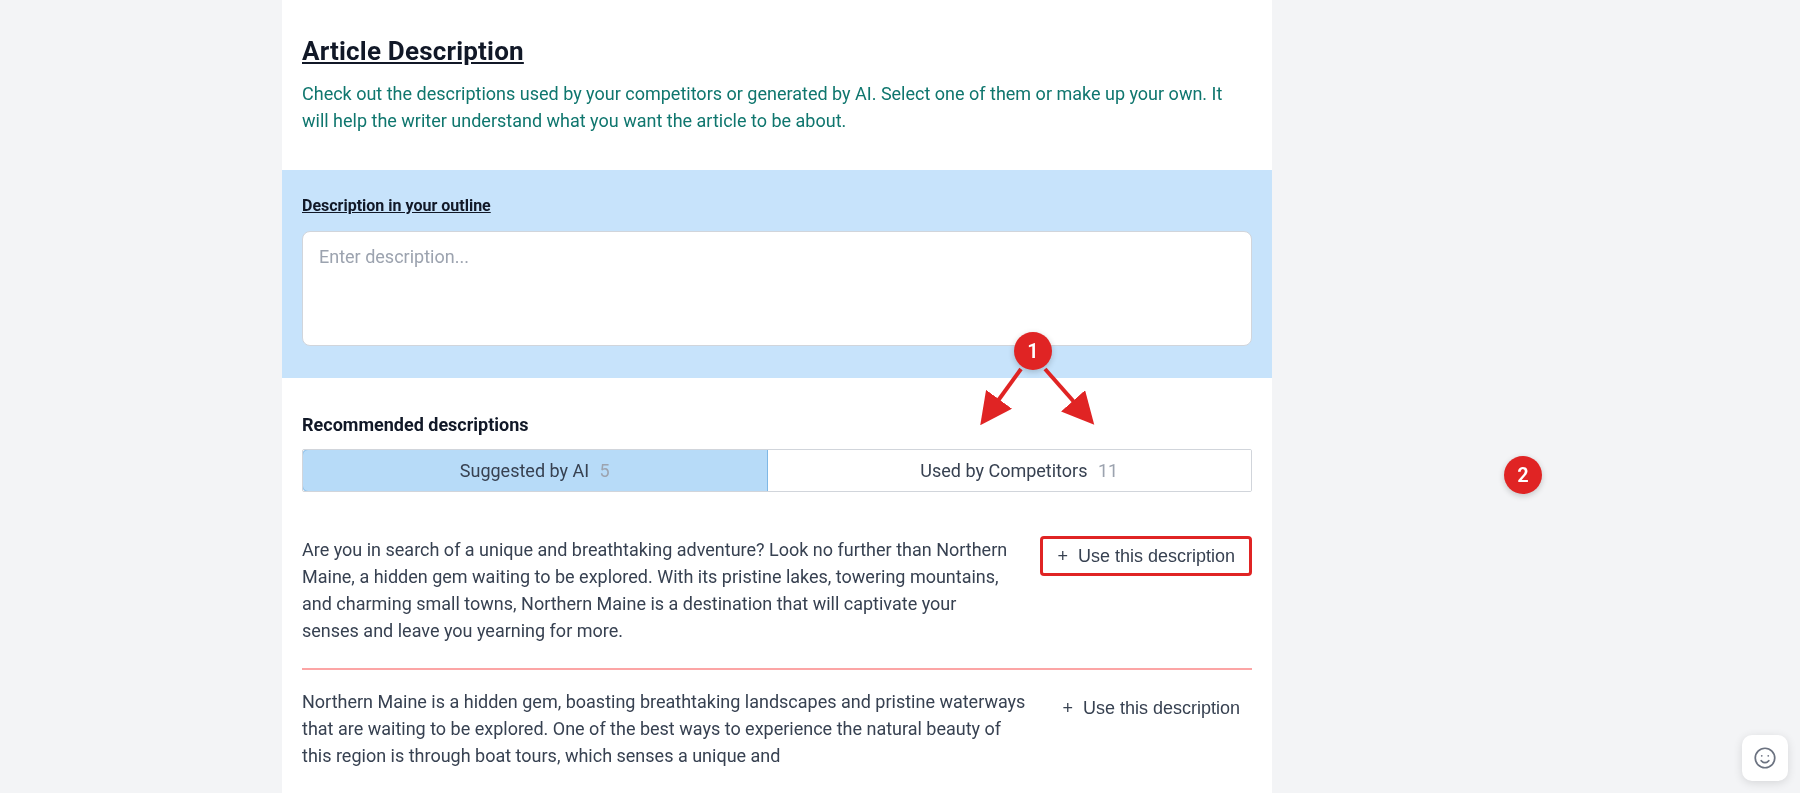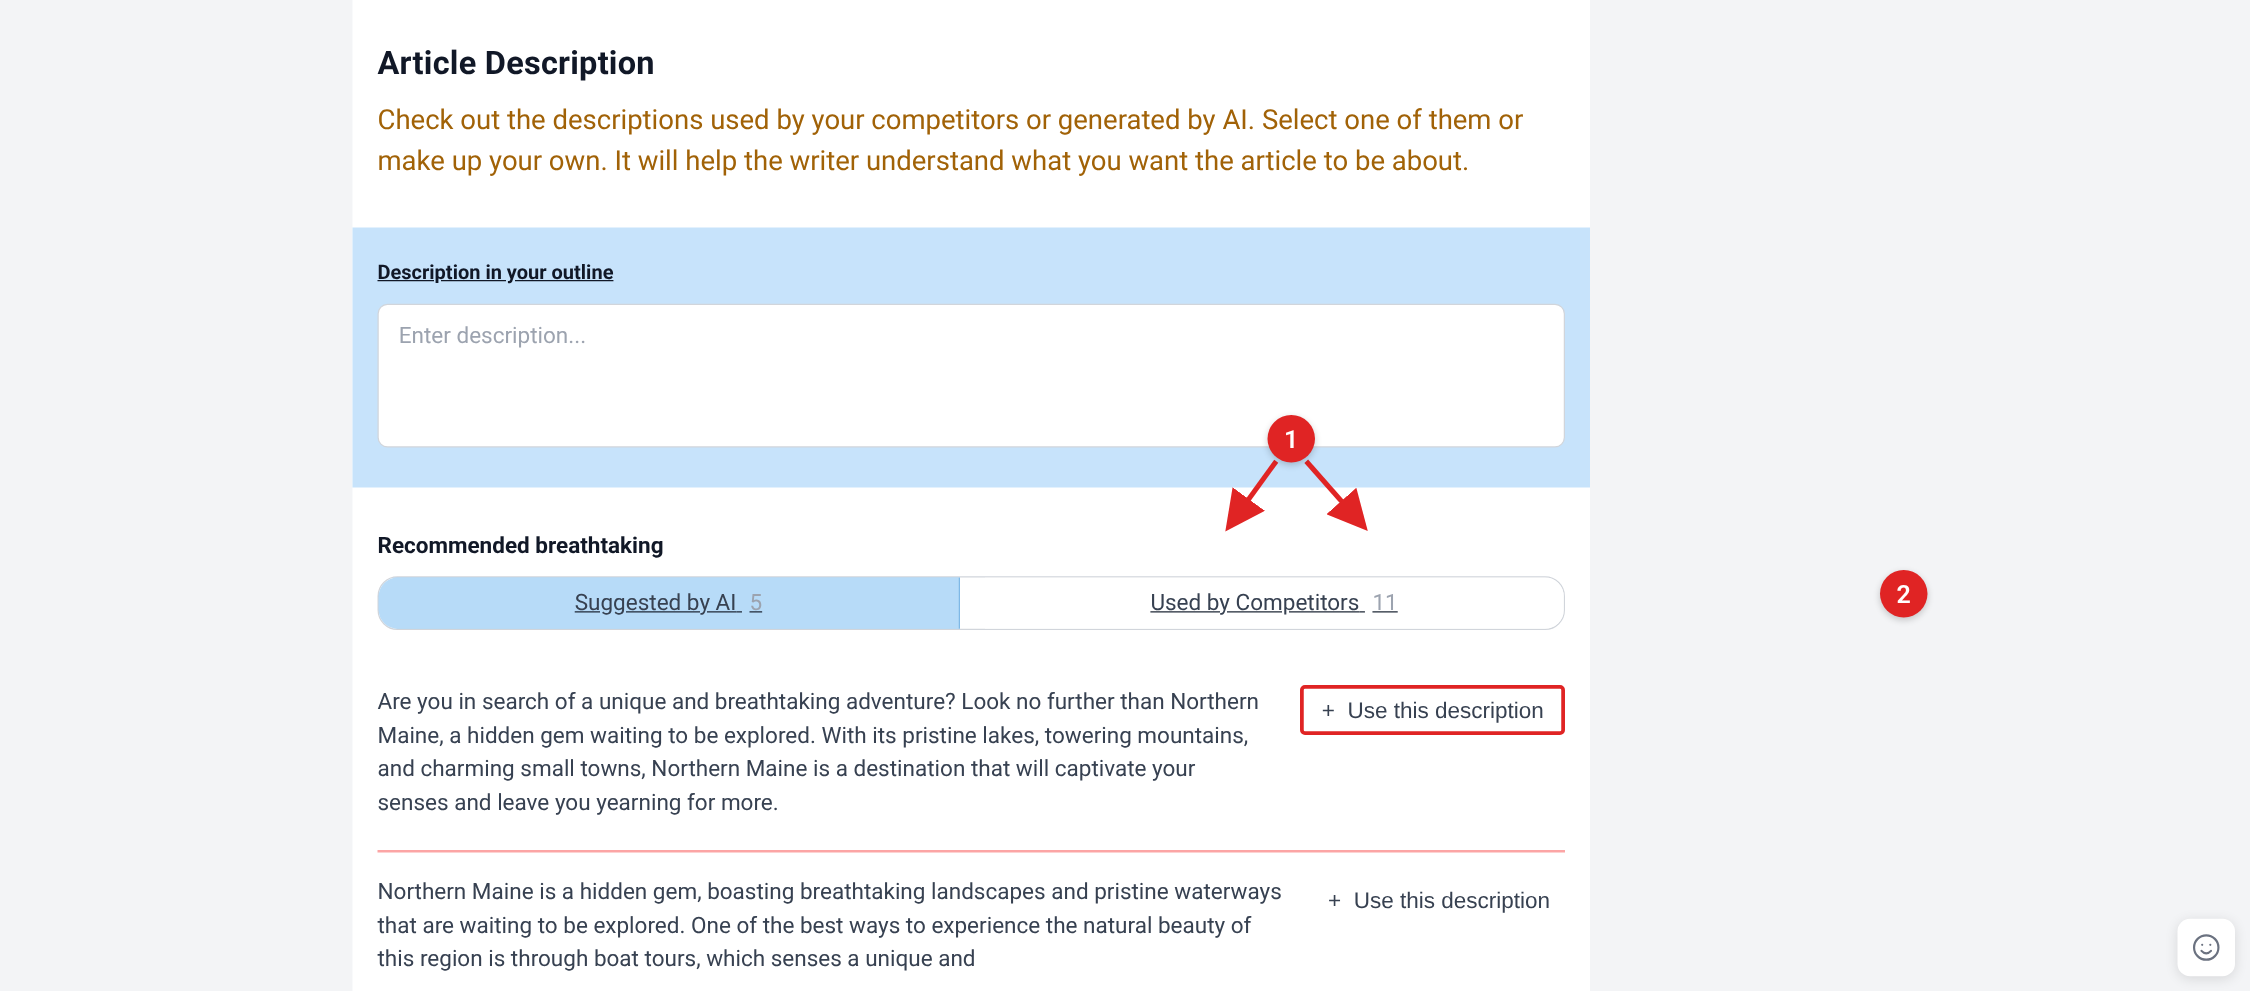--- a/index.html
+++ b/index.html
@@ -31,25 +31,26 @@
     background:var(--panel);
     min-height:793px;
   }
   .pad{padding:0 20px}
   h1.title{
     font-size:26px;
     font-weight:700;
     margin:36px 0 14px;
     letter-spacing:.2px;
     color:#111827;
+    text-decoration:underline;
   }
   .subtitle{
-    font-size:22px;
+    font-size:18px;
     line-height:1.5;
-    color:#a16207;
+    color:#0f766e;
     margin:0 0 36px;
   }
   .outline-block{
     background:var(--blue);
     padding:26px 20px 28px;
   }
   .outline-label{
     font-size:16px;
     font-weight:700;
     color:#111827;
@@ -71,23 +72,22 @@
   .desc-input::placeholder{color:#9ca3af}
   .rec-label{
     font-size:18px;
     font-weight:700;
     margin:36px 0 14px;
     color:#111827;
   }
   .tabs{
     display:flex;
     border:1px solid var(--border);
-    border-radius:16px;
+    border-radius:2px;
     overflow:hidden;
-    text-decoration:underline;
   }
   .tab{
     flex:1;
     text-align:center;
     padding:10px 8px;
     font-size:18px;
     color:#374151;
     background:#fff;
     cursor:pointer;
     user-select:none;
@@ -179,21 +179,21 @@
     <h1 class="title">Article Description</h1>
     <p class="subtitle">Check out the descriptions used by your competitors or generated by AI. Select one of them or make up your own. It will help the writer understand what you want the article to be about.</p>
   </div>
 
   <div class="outline-block">
     <p class="outline-label">Description in your outline</p>
     <textarea class="desc-input" placeholder="Enter description..." style=""></textarea>
   </div>
 
   <div class="pad">
-    <p class="rec-label">Recommended breathtaking</p>
+    <p class="rec-label">Recommended descriptions</p>
 
     <div class="tabs">
       <div class="tab active">
         <span>Suggested by AI</span>
         <span class="count">5</span>
       </div>
       <div class="tab">
         <span>Used by Competitors</span>
         <span class="count">11</span>
       </div>

